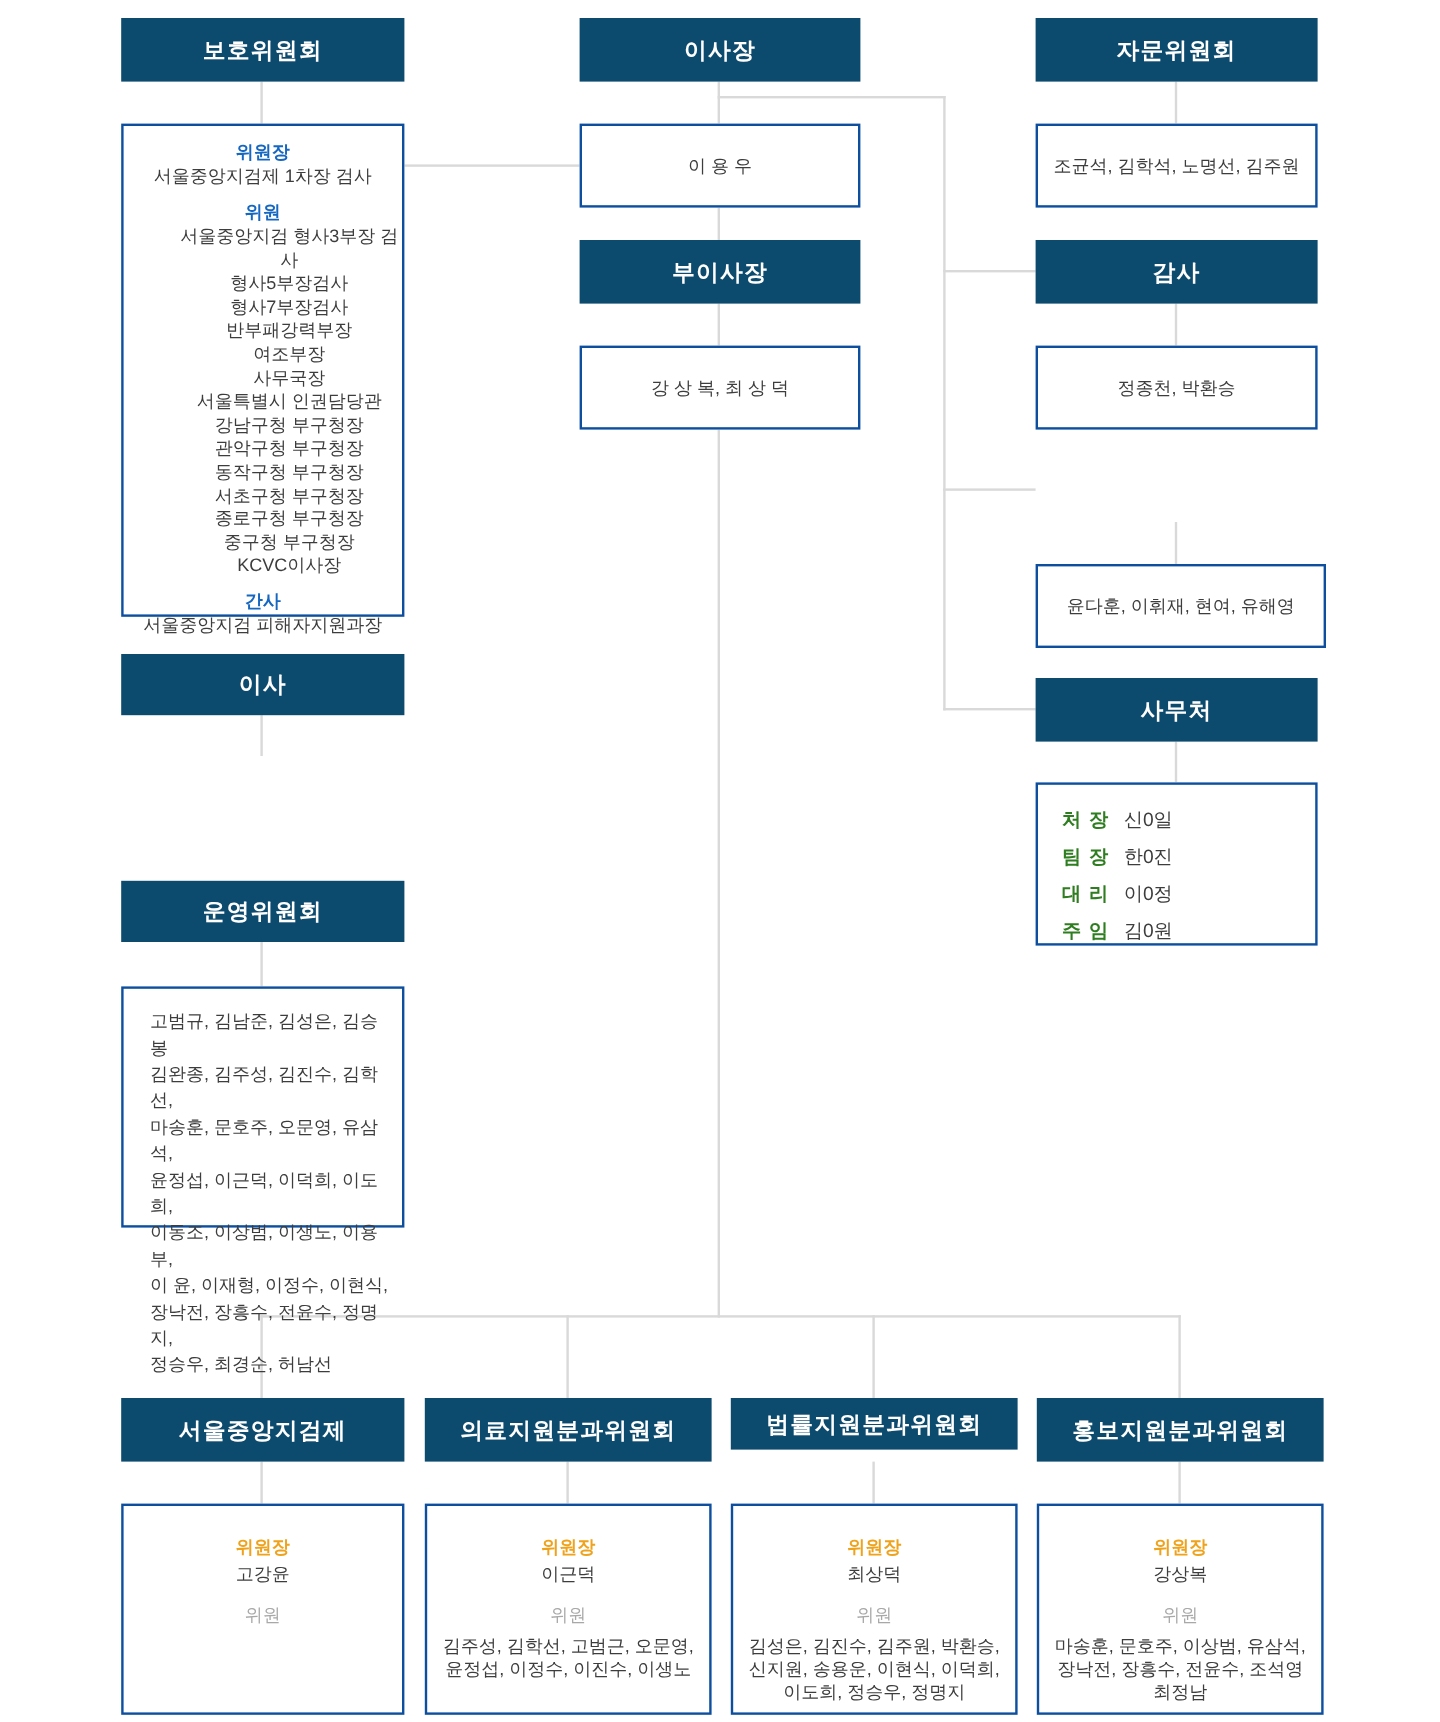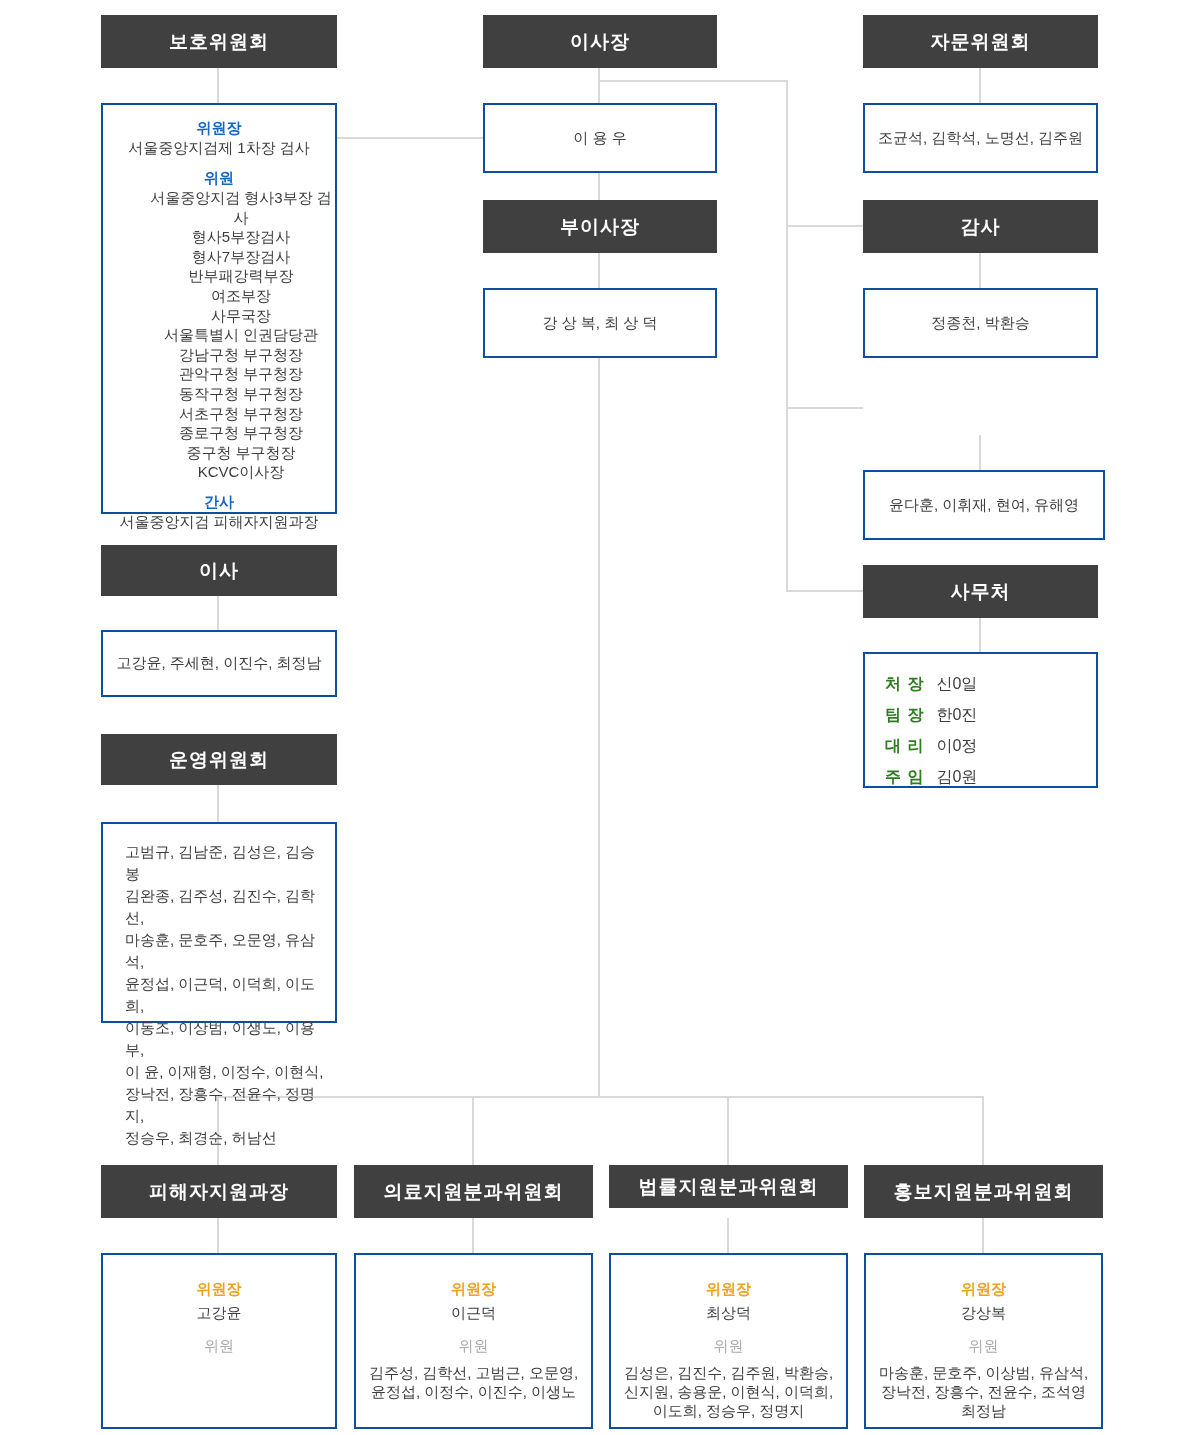--- a/index.html
+++ b/index.html
@@ -1,21 +1,21 @@
 <!DOCTYPE html>
 <html><head>
 <meta charset="utf-8">
 <style>
   * { box-sizing: border-box; }
   html,body { margin:0; padding:0; background:#ffffff; }
   body { font-family:"Liberation Sans","DejaVu Sans",sans-serif; }
   .canvas { position:relative; width:1200px; height:1435px; background:#ffffff; overflow:hidden; }
 
   .hdr {
-    position:absolute; background:#404040; color:#ffffff;
+    position:absolute; background:#0c4a6e; color:#ffffff;
     font-weight:bold; font-size:19px; letter-spacing:1px;
     display:flex; align-items:center; justify-content:center;
   }
   .box {
     position:absolute; background:#ffffff; border:2px solid #0d4f9e;
     color:#3d3d3d; font-size:15px; text-align:center;
   }
   .vcenter { display:flex; align-items:center; justify-content:center; }
   .line { position:absolute; background:#d9d9d9; }
 
@@ -90,23 +90,20 @@
 동작구청 부구청장
 서초구청 부구청장
 종로구청 부구청장
 중구청 부구청장
 KCVC이사장</div>
     <div class="lbl-blue gap-above">간사</div>
     <div>서울중앙지검 피해자지원과장</div>
   </div>
 
   <div class="hdr" style="left:101px;top:545px;width:236px;height:51px;">이사</div>
-  <div class="box vcenter" style="left:101px;top:630px;width:236px;height:67px;">
-    <span>고강윤, 주세현, 이진수, 최정남</span>
-  </div>
 
   <div class="hdr" style="left:101px;top:734px;width:236px;height:51px;">운영위원회</div>
   <div class="box steering-box" style="left:101px;top:822px;width:236px;height:201px;">
     <div class="prelines">고범규, 김남준, 김성은, 김승봉
 김완종, 김주성, 김진수, 김학선,
 마송훈, 문호주, 오문영, 유삼석,
 윤정섭, 이근덕, 이덕희, 이도희,
 이동조, 이상범, 이생노, 이용부,
 이 윤, 이재형, 이정수, 이현식,
 장낙전, 장흥수, 전윤수, 정명지,
@@ -146,21 +143,21 @@
       <span class="staff-role">팀 장</span><span class="staff-name">한0진</span>
     </div>
     <div class="staff-row">
       <span class="staff-role">대 리</span><span class="staff-name">이0정</span>
     </div>
     <div class="staff-row">
       <span class="staff-role">주 임</span><span class="staff-name">김0원</span>
     </div>
   </div>
 
-  <div class="hdr" style="left:101px;top:1165px;width:236px;height:53px;">피해자지원과장</div>
+  <div class="hdr" style="left:101px;top:1165px;width:236px;height:53px;">서울중앙지검제</div>
   <div class="box sub-box" style="left:101px;top:1253px;width:236px;height:176px;">
     <div class="lbl-orange">위원장</div>
     <div class="sub-chair">고강윤</div>
     <div class="lbl-gray sub-members-lbl">위원</div>
   </div>
 
   <div class="hdr" style="left:354px;top:1165px;width:239px;height:53px;">의료지원분과위원회</div>
   <div class="box sub-box" style="left:354px;top:1253px;width:239px;height:176px;">
     <div class="lbl-orange">위원장</div>
     <div class="sub-chair">이근덕</div>

